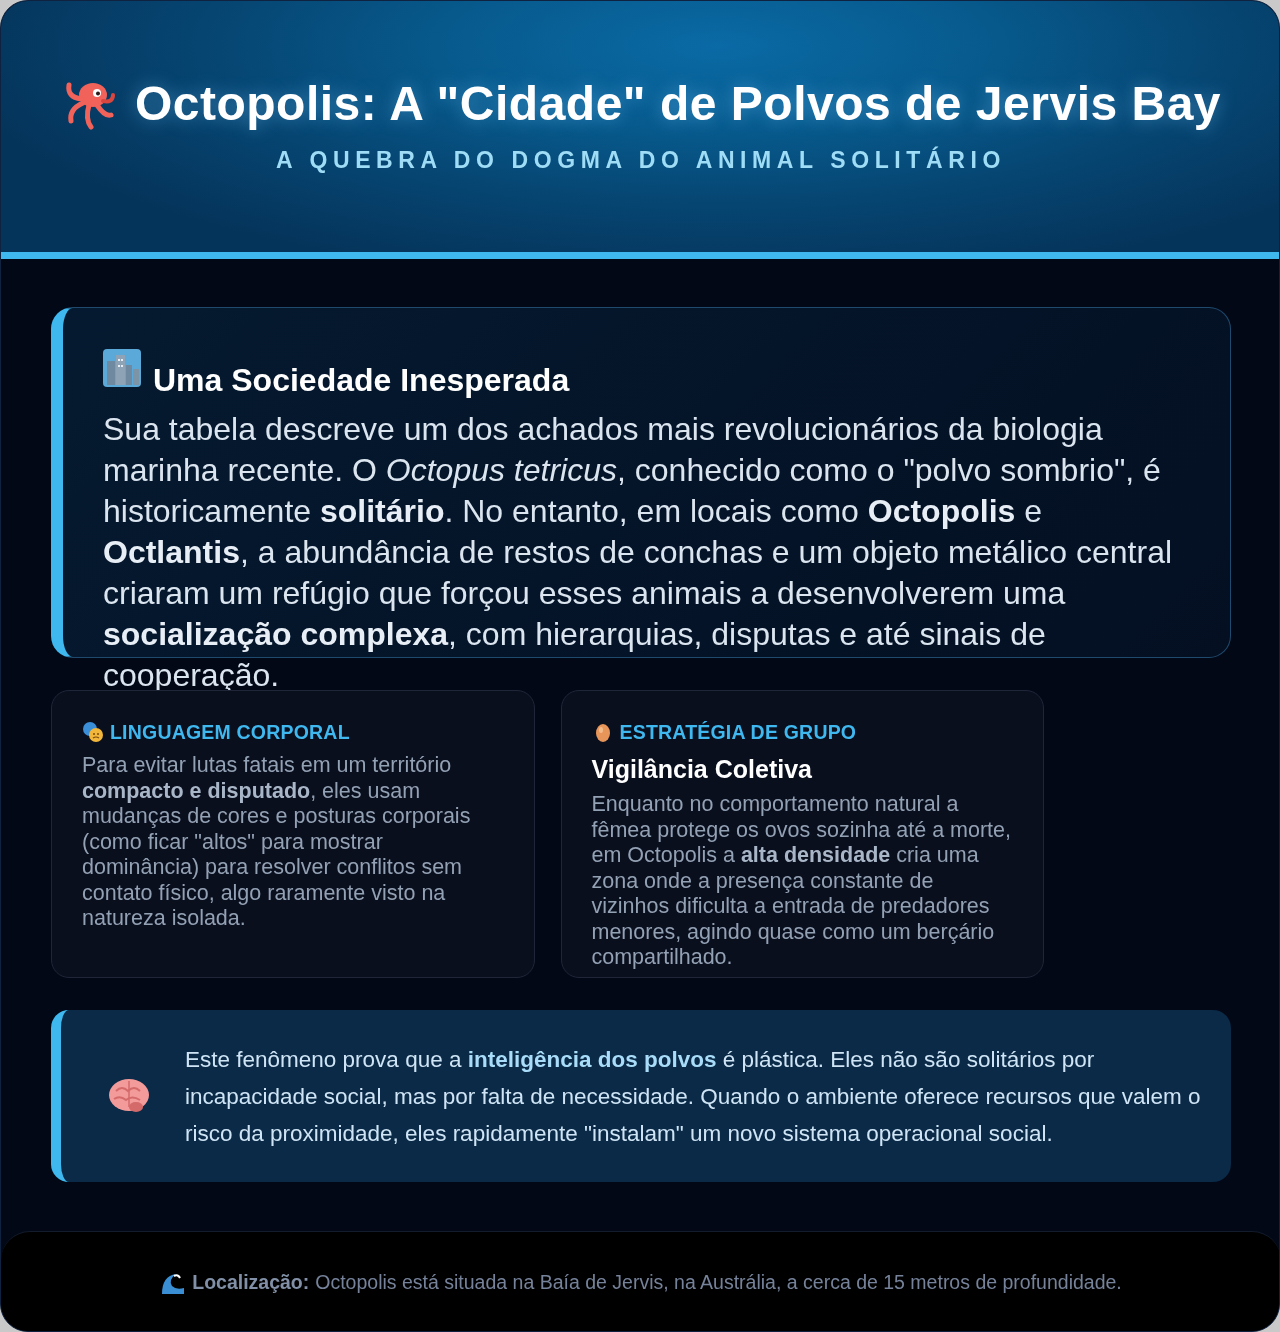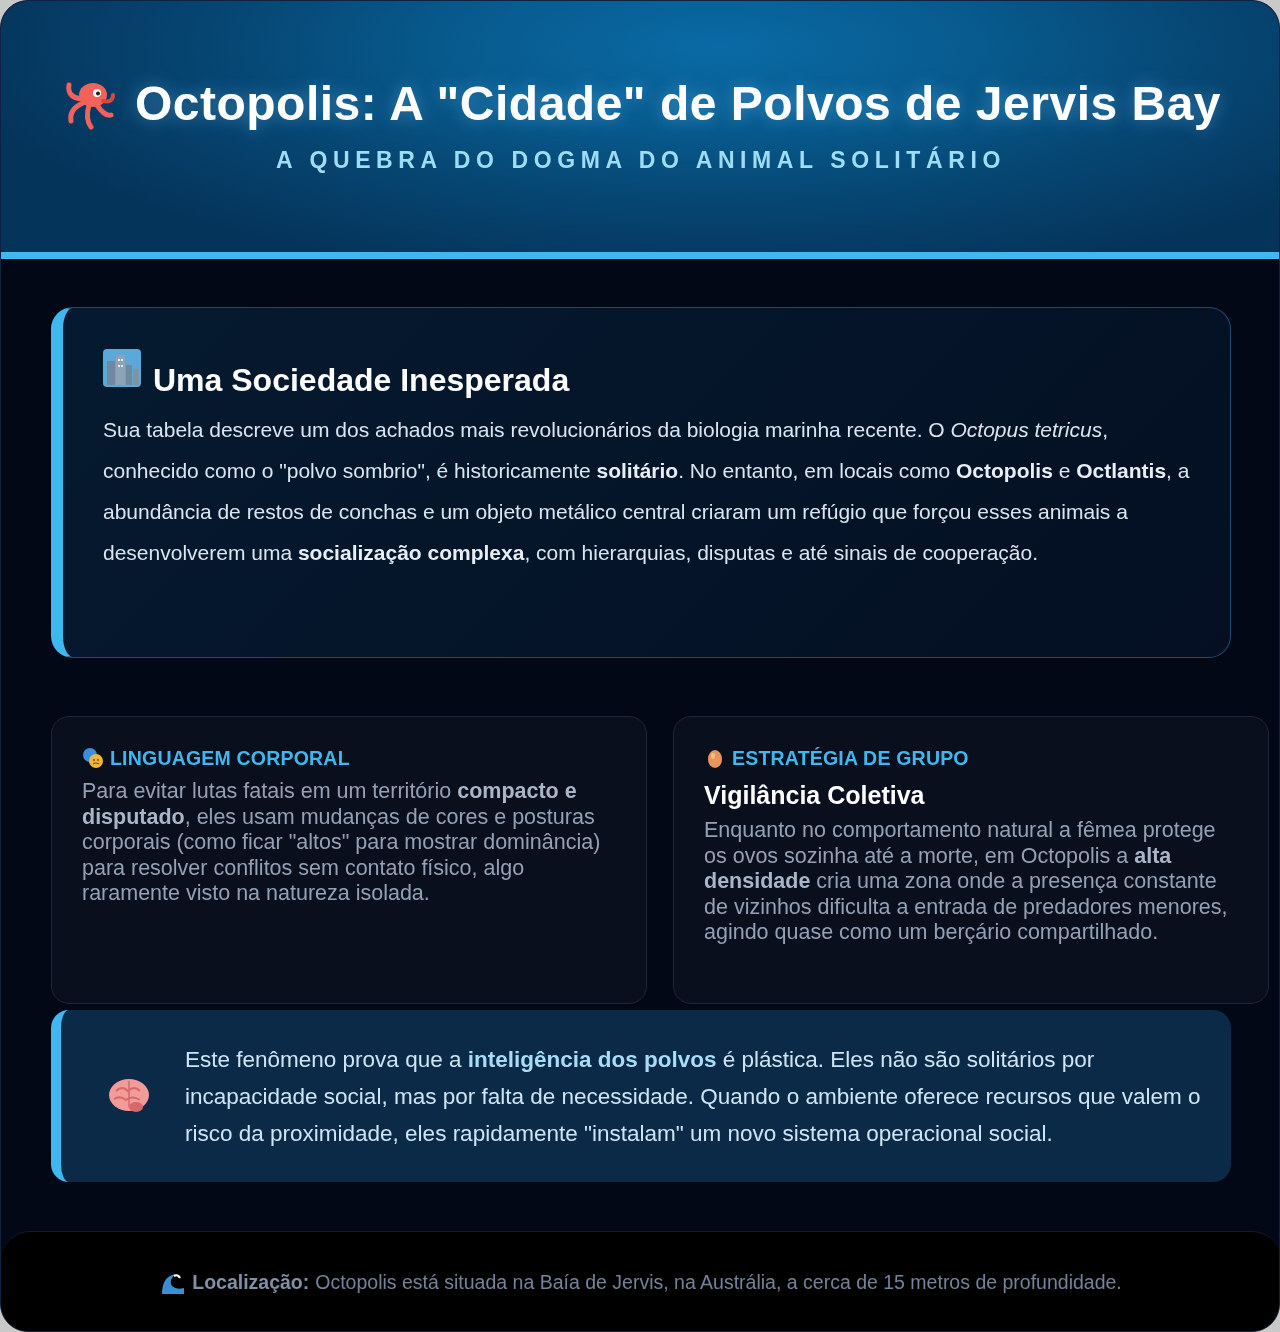--- a/index.html
+++ b/index.html
@@ -33,26 +33,26 @@
     position: absolute; left: 50px; top: 306px; width: 1180px; height: 351px;
     background: linear-gradient(135deg, #051a30 0%, #040f22 100%);
     border: 1px solid #1f4a6e; border-left: 12px solid #3fb8f0;
     border-radius: 22px;
     padding: 40px 40px 0 40px;
   }
   .intro-heading { display: flex; align-items: center; gap: 12px; height: 40px; }
   .intro-heading svg { width: 38px; height: 38px; }
   .intro-title { color: #ffffff; font-size: 32px; font-weight: 700; margin-top: 24px; }
   .intro-text {
-    margin-top: 21px; color: #dbe5f0; font-size: 21px; line-height: 41px;
+    margin-top: 21px; color: #dbe5f0; font-size: 32px; line-height: 41px;
   }
   .intro-text b { color: #e8eef6; font-weight: 700; }
   .cards {
-    position: absolute; left: 50px; top: 689px; width: 1218px; height: 288px;
-    display: flex; gap: 26px; margin-top: 26px;
+    position: absolute; left: 50px; top: 689px; width: 993px; height: 288px;
+    display: flex; gap: 26px;
   }
   .card {
     flex: 1; height: 288px; background: #0a0f1e; border: 1.5px solid #1e2638;
     border-radius: 18px; padding: 28px 30px 0 30px;
   }
   .card-kicker { display: flex; align-items: center; gap: 6px; height: 26px; }
   .card-kicker svg { width: 22px; height: 22px; }
   .card-kicker-text { color: #3fb8f0; font-weight: 700; font-size: 19.5px; letter-spacing: 0.2px; }
   .card-title { margin-top: 10px; color: #ffffff; font-weight: 700; font-size: 25px; }
   .card-text { margin-top: 8px; color: #93a1b4; font-size: 21.5px; line-height: 25.5px; }

